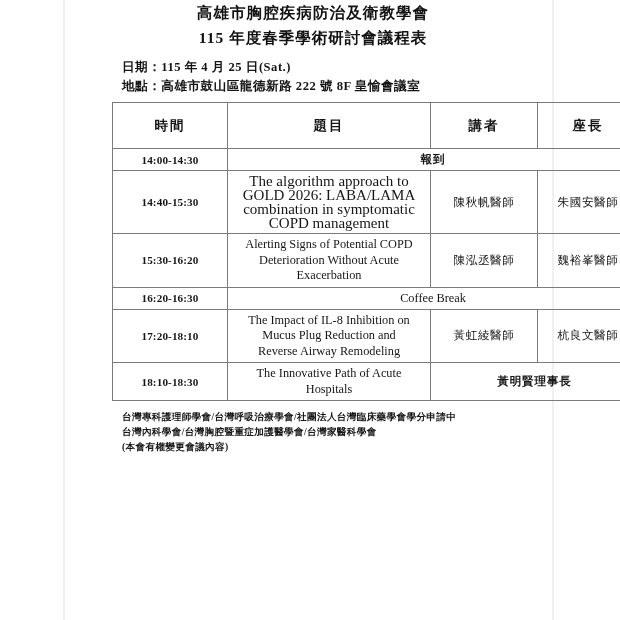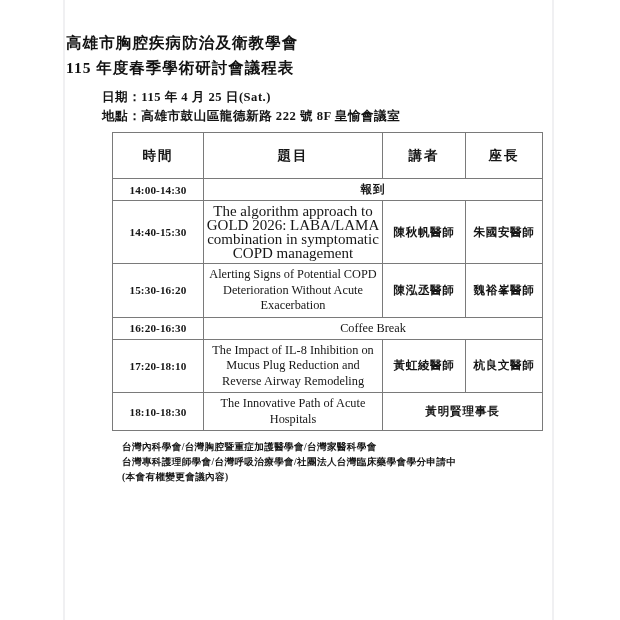--- a/index.html
+++ b/index.html
@@ -36,38 +36,39 @@
     position: absolute;
     left: 66px;
     top: 0;
     width: 486px;
     height: 620px;
     background: #ffffff;
     box-sizing: border-box;
   }
 
   .title-block {
-    padding-top: 30px;
+    text-align: center;
+    margin-left: 8px;
   }
   .title-line {
     font-family: "Liberation Serif", "DejaVu Serif", serif;
     font-size: 15.5px;
     font-weight: 700;
     letter-spacing: 1.1px;
     line-height: 25px;
     color: #121212;
     white-space: nowrap;
   }
   .title-line.second {
     letter-spacing: 1.0px;
   }
 
   .meta-block {
     margin-top: 8px;
-    padding-left: 36px;
+    padding-left: 56px;
   }
   .meta-line {
     font-size: 12.6px;
     line-height: 19px;
     letter-spacing: 0.5px;
     color: #141414;
     white-space: nowrap;
     font-weight: 600;
   }
 
@@ -75,21 +76,21 @@
     border-collapse: collapse;
     width: 410px;
     margin-left: 46px;
     margin-top: 6px;
     table-layout: fixed;
   }
   table.agenda td, table.agenda th {
     border: 1px solid #7a7a7a;
     text-align: center;
     vertical-align: middle;
-    padding: 3px 2px;
+    padding: 3px 14px;
     color: #161616;
   }
   th.col-time   { width: 86px; }
   th.col-topic  { width: 174px; }
   th.col-spk    { width: 78px; }
   th.col-chair  { width: 72px; }
 
   table.agenda thead th {
     height: 39px;
     font-size: 13.5px;
@@ -106,21 +107,21 @@
     font-size: 12.3px;
     line-height: 15.5px;
     padding: 4px 6px;
   }
   td.topic.small {
     font-size: 15px;
     line-height: 14px;
   }
   td.name {
     font-size: 11.6px;
-    font-weight: 700;
+    font-weight: 400;
     letter-spacing: 0.6px;
     white-space: nowrap;
   }
   td.full-span {
     font-size: 12.3px;
   }
   td.cn-center {
     font-size: 11.6px;
     font-weight: 700;
     letter-spacing: 0.8px;
@@ -210,19 +211,19 @@
           </tr>
           <tr>
             <td class="time">18:10-18:30</td>
             <td class="topic">The Innovative Path of Acute Hospitals</td>
             <td colspan="2" class="cn-center">黃明賢理事長</td>
           </tr>
         </tbody>
     </table>
 
     <div class="footnotes">
+      <div class="footnote">台灣專科護理師學會/台灣呼吸治療學會/社團法人台灣臨床藥學會學分申請中</div>
       <div class="footnote">台灣內科學會/台灣胸腔暨重症加護醫學會/台灣家醫科學會</div>
-      <div class="footnote">台灣專科護理師學會/台灣呼吸治療學會/社團法人台灣臨床藥學會學分申請中</div>
       <div class="footnote">(本會有權變更會議內容)</div>
     </div>
 
   </div>
 </div>
 
 </body></html>

